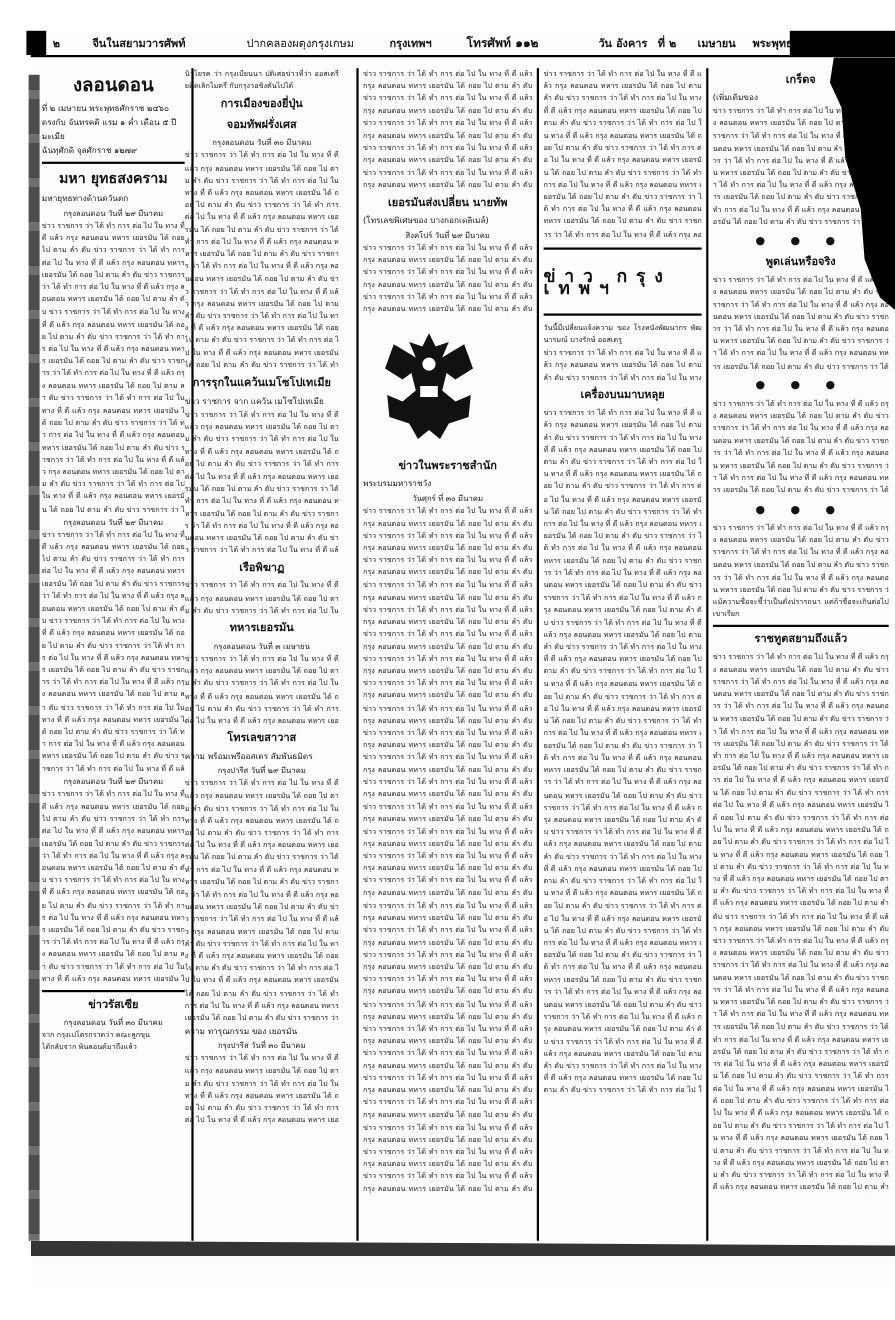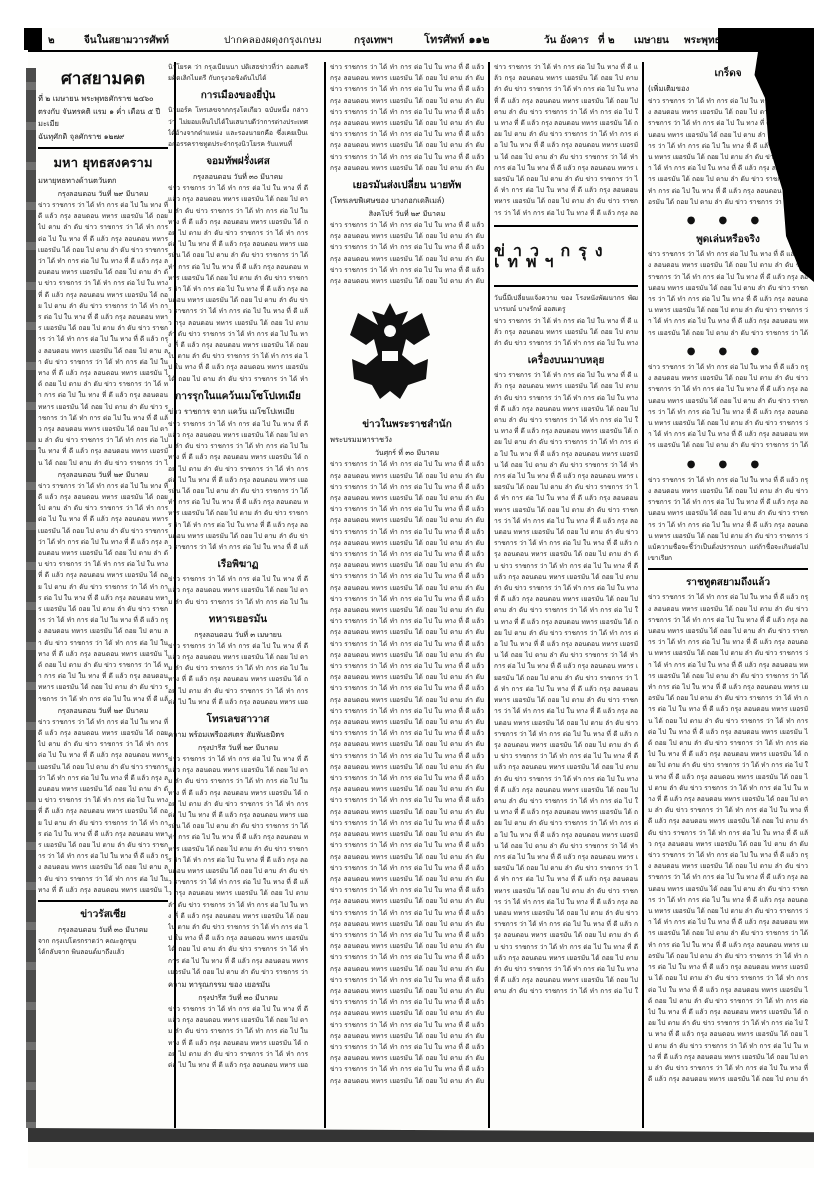--- a/index.html
+++ b/index.html
@@ -50,21 +50,21 @@
     <span>พระพุทธ</span>
     <div class="mh-black"></div>
   </div>
 
   <div class="vrule" style="left:146px;height:1066px"></div>
   <div class="vrule" style="left:296px;height:1066px"></div>
   <div class="vrule" style="left:460px;height:1066px"></div>
   <div class="vrule" style="left:614px;height:1066px"></div>
 
   <div class="col" id="col1" style="left:10px;width:130px;height:1066px">
-      <div class="head big">ศาสยามคต</div>
+      <div class="head big">งลอนดอน</div>
       <div class="sub">ที่ ๒ เมษายน พระพุทธศักราช ๒๔๖๐</div>
       <div class="sub">ตรงกับ จันทรคติ แรม ๑ ค่ำ เดือน ๕ ปีมะเมีย</div>
       <div class="sub">ฉันทุศักดิ จุลศักราช ๑๒๗๙</div>
       <div class="hr"></div>
       <div class="head med">มหา ยุทธสงคราม</div>
       <div class="sub">มหายุทธทางด้านตวันตก</div>
       <div class="date">กรุงลอนดอน วันที่ ๒๙ มีนาคม</div>
       <div class="txt" style="height: 268.8px; overflow: hidden;">ข่าว ราชการ ว่า ได้ ทำ การ ต่อ ไป ใน ทาง ที่ ดี แล้ว กรุง ลอนดอน ทหาร เยอรมัน ได้ ถอย ไป ตาม ลำ ดับ ข่าว ราชการ ว่า ได้ ทำ การ ต่อ ไป ใน ทาง ที่ ดี แล้ว กรุง ลอนดอน ทหาร เยอรมัน ได้ ถอย ไป ตาม ลำ ดับ ข่าว ราชการ ว่า ได้ ทำ การ ต่อ ไป ใน ทาง ที่ ดี แล้ว กรุง ลอนดอน ทหาร เยอรมัน ได้ ถอย ไป ตาม ลำ ดับ ข่าว ราชการ ว่า ได้ ทำ การ ต่อ ไป ใน ทาง ที่ ดี แล้ว กรุง ลอนดอน ทหาร เยอรมัน ได้ ถอย ไป ตาม ลำ ดับ ข่าว ราชการ ว่า ได้ ทำ การ ต่อ ไป ใน ทาง ที่ ดี แล้ว กรุง ลอนดอน ทหาร เยอรมัน ได้ ถอย ไป ตาม ลำ ดับ ข่าว ราชการ ว่า ได้ ทำ การ ต่อ ไป ใน ทาง ที่ ดี แล้ว กรุง ลอนดอน ทหาร เยอรมัน ได้ ถอย ไป ตาม ลำ ดับ ข่าว ราชการ ว่า ได้ ทำ การ ต่อ ไป ใน ทาง ที่ ดี แล้ว กรุง ลอนดอน ทหาร เยอรมัน ได้ ถอย ไป ตาม ลำ ดับ ข่าว ราชการ ว่า ได้ ทำ การ ต่อ ไป ใน ทาง ที่ ดี แล้ว กรุง ลอนดอน ทหาร เยอรมัน ได้ ถอย ไป ตาม ลำ ดับ ข่าว ราชการ ว่า ได้ ทำ การ ต่อ ไป ใน ทาง ที่ ดี แล้ว กรุง ลอนดอน ทหาร เยอรมัน ได้ ถอย ไป ตาม ลำ ดับ ข่าว ราชการ ว่า ได้ ทำ การ ต่อ ไป ใน ทาง ที่ ดี แล้ว กรุง ลอนดอน ทหาร เยอรมัน ได้ ถอย ไป ตาม ลำ ดับ ข่าว ราชการ ว่า ได้ ทำ การ ต่อ ไป ใน ทาง ที่ ดี แล้ว กรุง ลอนดอน ทหาร เยอรมัน ได้ ถอย ไป ตาม ลำ ดับ ข่าว ราชการ ว่า ได้ ทำ การ ต่อ ไป ใน ทาง ที่ ดี แล้ว กรุง ลอนดอน ทหาร เยอรมัน ได้ ถอย ไป ตาม ลำ ดับ ข่าว ราชการ ว่า ได้ ทำ การ ต่อ ไป ใน ทาง ที่ ดี แล้ว กรุง ลอนดอน ทหาร เยอรมัน ได้ ถอย ไป ตาม ลำ ดับ ข่าว ราชการ ว่า ได้ ทำ การ ต่อ ไป ใน ทาง ที่ ดี แล้ว กรุง ลอนดอน ทหาร เยอรมัน ได้ ถอย ไป ตาม ลำ ดับ ข่าว ราชการ ว่า ได้ ทำ การ ต่อ ไป ใน ทาง ที่ ดี แล้ว กรุง ลอนดอน ทหาร เยอรมัน ได้ ถอย ไป ตาม ลำ ดับ ข่าว ราชการ ว่า ได้ ทำ การ ต่อ ไป ใน ทาง ที่ ดี แล้ว กรุง ลอนดอน ทหาร เยอรมัน ได้ ถอย ไป ตาม ลำ ดับ ข่าว ราชการ ว่า ได้ ทำ การ ต่อ ไป ใน ทาง ที่ ดี แล้ว กรุง ลอนดอน ทหาร เยอรมัน ได้ ถอย ไป ตาม ลำ ดับ ข่าว ราชการ ว่า ได้ ทำ การ ต่อ ไป ใน ทาง ที่ ดี แล้ว กรุง ลอนดอน ทหาร เยอรมัน ได้ ถอย ไป ตาม ลำ ดับ ข่าว ราชการ ว่า ได้ ทำ การ ต่อ ไป ใน ทาง ที่ ดี แล้ว กรุง ลอนดอน ทหาร เยอรมัน ได้ ถอย ไป ตาม ลำ ดับ ข่าว ราชการ ว่า ได้ ทำ การ ต่อ ไป ใน ทาง ที่ ดี แล้ว กรุง ลอนดอน ทหาร เยอรมัน ได้ ถอย ไป ตาม ลำ ดับ ข่าว ราชการ ว่า ได้ ทำ การ ต่อ ไป ใน ทาง ที่ ดี แล้ว กรุง ลอนดอน ทหาร เยอรมัน ได้ ถอย ไป ตาม ลำ ดับ ข่าว ราชการ ว่า ได้ ทำ การ ต่อ ไป ใน ทาง ที่ ดี แล้ว กรุง ลอนดอน ทหาร เยอรมัน ได้ ถอย ไป ตาม ลำ ดับ ข่าว ราชการ ว่า ได้ ทำ การ ต่อ ไป ใน ทาง ที่ ดี แล้ว กรุง ลอนดอน ทหาร เยอรมัน ได้ ถอย ไป ตาม ลำ ดับ ข่าว ราชการ ว่า ได้ ทำ การ ต่อ ไป ใน ทาง ที่ ดี แล้ว กรุง ลอนดอน ทหาร เยอรมัน ได้ ถอย ไป ตาม ลำ ดับ </div>
       <div class="date">กรุงลอนดอน วันที่ ๒๙ มีนาคม</div>
       <div class="txt" style="height: 224px; overflow: hidden;">ข่าว ราชการ ว่า ได้ ทำ การ ต่อ ไป ใน ทาง ที่ ดี แล้ว กรุง ลอนดอน ทหาร เยอรมัน ได้ ถอย ไป ตาม ลำ ดับ ข่าว ราชการ ว่า ได้ ทำ การ ต่อ ไป ใน ทาง ที่ ดี แล้ว กรุง ลอนดอน ทหาร เยอรมัน ได้ ถอย ไป ตาม ลำ ดับ ข่าว ราชการ ว่า ได้ ทำ การ ต่อ ไป ใน ทาง ที่ ดี แล้ว กรุง ลอนดอน ทหาร เยอรมัน ได้ ถอย ไป ตาม ลำ ดับ ข่าว ราชการ ว่า ได้ ทำ การ ต่อ ไป ใน ทาง ที่ ดี แล้ว กรุง ลอนดอน ทหาร เยอรมัน ได้ ถอย ไป ตาม ลำ ดับ ข่าว ราชการ ว่า ได้ ทำ การ ต่อ ไป ใน ทาง ที่ ดี แล้ว กรุง ลอนดอน ทหาร เยอรมัน ได้ ถอย ไป ตาม ลำ ดับ ข่าว ราชการ ว่า ได้ ทำ การ ต่อ ไป ใน ทาง ที่ ดี แล้ว กรุง ลอนดอน ทหาร เยอรมัน ได้ ถอย ไป ตาม ลำ ดับ ข่าว ราชการ ว่า ได้ ทำ การ ต่อ ไป ใน ทาง ที่ ดี แล้ว กรุง ลอนดอน ทหาร เยอรมัน ได้ ถอย ไป ตาม ลำ ดับ ข่าว ราชการ ว่า ได้ ทำ การ ต่อ ไป ใน ทาง ที่ ดี แล้ว กรุง ลอนดอน ทหาร เยอรมัน ได้ ถอย ไป ตาม ลำ ดับ ข่าว ราชการ ว่า ได้ ทำ การ ต่อ ไป ใน ทาง ที่ ดี แล้ว กรุง ลอนดอน ทหาร เยอรมัน ได้ ถอย ไป ตาม ลำ ดับ ข่าว ราชการ ว่า ได้ ทำ การ ต่อ ไป ใน ทาง ที่ ดี แล้ว กรุง ลอนดอน ทหาร เยอรมัน ได้ ถอย ไป ตาม ลำ ดับ ข่าว ราชการ ว่า ได้ ทำ การ ต่อ ไป ใน ทาง ที่ ดี แล้ว กรุง ลอนดอน ทหาร เยอรมัน ได้ ถอย ไป ตาม ลำ ดับ ข่าว ราชการ ว่า ได้ ทำ การ ต่อ ไป ใน ทาง ที่ ดี แล้ว กรุง ลอนดอน ทหาร เยอรมัน ได้ ถอย ไป ตาม ลำ ดับ ข่าว ราชการ ว่า ได้ ทำ การ ต่อ ไป ใน ทาง ที่ ดี แล้ว กรุง ลอนดอน ทหาร เยอรมัน ได้ ถอย ไป ตาม ลำ ดับ ข่าว ราชการ ว่า ได้ ทำ การ ต่อ ไป ใน ทาง ที่ ดี แล้ว กรุง ลอนดอน ทหาร เยอรมัน ได้ ถอย ไป ตาม ลำ ดับ ข่าว ราชการ ว่า ได้ ทำ การ ต่อ ไป ใน ทาง ที่ ดี แล้ว กรุง ลอนดอน ทหาร เยอรมัน ได้ ถอย ไป ตาม ลำ ดับ ข่าว ราชการ ว่า ได้ ทำ การ ต่อ ไป ใน ทาง ที่ ดี แล้ว กรุง ลอนดอน ทหาร เยอรมัน ได้ ถอย ไป ตาม ลำ ดับ ข่าว ราชการ ว่า ได้ ทำ การ ต่อ ไป ใน ทาง ที่ ดี แล้ว กรุง ลอนดอน ทหาร เยอรมัน ได้ ถอย ไป ตาม ลำ ดับ ข่าว ราชการ ว่า ได้ ทำ การ ต่อ ไป ใน ทาง ที่ ดี แล้ว กรุง ลอนดอน ทหาร เยอรมัน ได้ ถอย ไป ตาม ลำ ดับ ข่าว ราชการ ว่า ได้ ทำ การ ต่อ ไป ใน ทาง ที่ ดี แล้ว กรุง ลอนดอน ทหาร เยอรมัน ได้ ถอย ไป ตาม ลำ ดับ ข่าว ราชการ ว่า ได้ ทำ การ ต่อ ไป ใน ทาง ที่ ดี แล้ว กรุง ลอนดอน ทหาร เยอรมัน ได้ ถอย ไป ตาม ลำ ดับ </div>
@@ -72,21 +72,20 @@
       <div class="txt" style="height: 179.2px; overflow: hidden;">ข่าว ราชการ ว่า ได้ ทำ การ ต่อ ไป ใน ทาง ที่ ดี แล้ว กรุง ลอนดอน ทหาร เยอรมัน ได้ ถอย ไป ตาม ลำ ดับ ข่าว ราชการ ว่า ได้ ทำ การ ต่อ ไป ใน ทาง ที่ ดี แล้ว กรุง ลอนดอน ทหาร เยอรมัน ได้ ถอย ไป ตาม ลำ ดับ ข่าว ราชการ ว่า ได้ ทำ การ ต่อ ไป ใน ทาง ที่ ดี แล้ว กรุง ลอนดอน ทหาร เยอรมัน ได้ ถอย ไป ตาม ลำ ดับ ข่าว ราชการ ว่า ได้ ทำ การ ต่อ ไป ใน ทาง ที่ ดี แล้ว กรุง ลอนดอน ทหาร เยอรมัน ได้ ถอย ไป ตาม ลำ ดับ ข่าว ราชการ ว่า ได้ ทำ การ ต่อ ไป ใน ทาง ที่ ดี แล้ว กรุง ลอนดอน ทหาร เยอรมัน ได้ ถอย ไป ตาม ลำ ดับ ข่าว ราชการ ว่า ได้ ทำ การ ต่อ ไป ใน ทาง ที่ ดี แล้ว กรุง ลอนดอน ทหาร เยอรมัน ได้ ถอย ไป ตาม ลำ ดับ ข่าว ราชการ ว่า ได้ ทำ การ ต่อ ไป ใน ทาง ที่ ดี แล้ว กรุง ลอนดอน ทหาร เยอรมัน ได้ ถอย ไป ตาม ลำ ดับ ข่าว ราชการ ว่า ได้ ทำ การ ต่อ ไป ใน ทาง ที่ ดี แล้ว กรุง ลอนดอน ทหาร เยอรมัน ได้ ถอย ไป ตาม ลำ ดับ ข่าว ราชการ ว่า ได้ ทำ การ ต่อ ไป ใน ทาง ที่ ดี แล้ว กรุง ลอนดอน ทหาร เยอรมัน ได้ ถอย ไป ตาม ลำ ดับ ข่าว ราชการ ว่า ได้ ทำ การ ต่อ ไป ใน ทาง ที่ ดี แล้ว กรุง ลอนดอน ทหาร เยอรมัน ได้ ถอย ไป ตาม ลำ ดับ ข่าว ราชการ ว่า ได้ ทำ การ ต่อ ไป ใน ทาง ที่ ดี แล้ว กรุง ลอนดอน ทหาร เยอรมัน ได้ ถอย ไป ตาม ลำ ดับ ข่าว ราชการ ว่า ได้ ทำ การ ต่อ ไป ใน ทาง ที่ ดี แล้ว กรุง ลอนดอน ทหาร เยอรมัน ได้ ถอย ไป ตาม ลำ ดับ ข่าว ราชการ ว่า ได้ ทำ การ ต่อ ไป ใน ทาง ที่ ดี แล้ว กรุง ลอนดอน ทหาร เยอรมัน ได้ ถอย ไป ตาม ลำ ดับ ข่าว ราชการ ว่า ได้ ทำ การ ต่อ ไป ใน ทาง ที่ ดี แล้ว กรุง ลอนดอน ทหาร เยอรมัน ได้ ถอย ไป ตาม ลำ ดับ ข่าว ราชการ ว่า ได้ ทำ การ ต่อ ไป ใน ทาง ที่ ดี แล้ว กรุง ลอนดอน ทหาร เยอรมัน ได้ ถอย ไป ตาม ลำ ดับ ข่าว ราชการ ว่า ได้ ทำ การ ต่อ ไป ใน ทาง ที่ ดี แล้ว กรุง ลอนดอน ทหาร เยอรมัน ได้ ถอย ไป ตาม ลำ ดับ </div>
       <div class="hr"></div>
       <div class="head">ข่าวรัสเซีย</div>
       <div class="date">กรุงลอนดอน วันที่ ๓๐ มีนาคม</div>
       <div class="txt">จาก กรุงเปโตรกราดว่า คณะลูกขุน</div>
       <div class="txt">ได้กลับจาก พินลอนด์มาถึงแล้ว</div>
     </div>
   <div class="col" id="col2" style="left:140px;width:140px;height:1066px">
       <div class="txt">นิวโยรค ว่า กรุงเบียนนา ปติเสธข่าวที่ว่า ออสเตรียคิดเลิกไมตรี กับกรุงวอชิงตันไปได้</div>
       <div class="head">การเมืองของยี่ปุ่น</div>
-      <div class="txt">นิวยอร์ค โทรเลขจากกรุงโตเกียว ฉบับหนึ่ง กล่าวว่า ไม่ยอมเห็นไปได้ในเสนาบดีว่าการต่างประเทศได้อ้างจากตำแหน่ง และรองนายกคือ ซึ่งเคยเป็นเอกอรรคราชทูตประจำกรุงนิวโยรค รับแทนที่</div>
       <div class="head">จอมทัพฝรั่งเศส</div>
       <div class="date">กรุงลอนดอน วันที่ ๓๐ มีนาคม</div>
       <div class="txt" style="height: 201.6px; overflow: hidden;">ข่าว ราชการ ว่า ได้ ทำ การ ต่อ ไป ใน ทาง ที่ ดี แล้ว กรุง ลอนดอน ทหาร เยอรมัน ได้ ถอย ไป ตาม ลำ ดับ ข่าว ราชการ ว่า ได้ ทำ การ ต่อ ไป ใน ทาง ที่ ดี แล้ว กรุง ลอนดอน ทหาร เยอรมัน ได้ ถอย ไป ตาม ลำ ดับ ข่าว ราชการ ว่า ได้ ทำ การ ต่อ ไป ใน ทาง ที่ ดี แล้ว กรุง ลอนดอน ทหาร เยอรมัน ได้ ถอย ไป ตาม ลำ ดับ ข่าว ราชการ ว่า ได้ ทำ การ ต่อ ไป ใน ทาง ที่ ดี แล้ว กรุง ลอนดอน ทหาร เยอรมัน ได้ ถอย ไป ตาม ลำ ดับ ข่าว ราชการ ว่า ได้ ทำ การ ต่อ ไป ใน ทาง ที่ ดี แล้ว กรุง ลอนดอน ทหาร เยอรมัน ได้ ถอย ไป ตาม ลำ ดับ ข่าว ราชการ ว่า ได้ ทำ การ ต่อ ไป ใน ทาง ที่ ดี แล้ว กรุง ลอนดอน ทหาร เยอรมัน ได้ ถอย ไป ตาม ลำ ดับ ข่าว ราชการ ว่า ได้ ทำ การ ต่อ ไป ใน ทาง ที่ ดี แล้ว กรุง ลอนดอน ทหาร เยอรมัน ได้ ถอย ไป ตาม ลำ ดับ ข่าว ราชการ ว่า ได้ ทำ การ ต่อ ไป ใน ทาง ที่ ดี แล้ว กรุง ลอนดอน ทหาร เยอรมัน ได้ ถอย ไป ตาม ลำ ดับ ข่าว ราชการ ว่า ได้ ทำ การ ต่อ ไป ใน ทาง ที่ ดี แล้ว กรุง ลอนดอน ทหาร เยอรมัน ได้ ถอย ไป ตาม ลำ ดับ ข่าว ราชการ ว่า ได้ ทำ การ ต่อ ไป ใน ทาง ที่ ดี แล้ว กรุง ลอนดอน ทหาร เยอรมัน ได้ ถอย ไป ตาม ลำ ดับ ข่าว ราชการ ว่า ได้ ทำ การ ต่อ ไป ใน ทาง ที่ ดี แล้ว กรุง ลอนดอน ทหาร เยอรมัน ได้ ถอย ไป ตาม ลำ ดับ ข่าว ราชการ ว่า ได้ ทำ การ ต่อ ไป ใน ทาง ที่ ดี แล้ว กรุง ลอนดอน ทหาร เยอรมัน ได้ ถอย ไป ตาม ลำ ดับ ข่าว ราชการ ว่า ได้ ทำ การ ต่อ ไป ใน ทาง ที่ ดี แล้ว กรุง ลอนดอน ทหาร เยอรมัน ได้ ถอย ไป ตาม ลำ ดับ ข่าว ราชการ ว่า ได้ ทำ การ ต่อ ไป ใน ทาง ที่ ดี แล้ว กรุง ลอนดอน ทหาร เยอรมัน ได้ ถอย ไป ตาม ลำ ดับ ข่าว ราชการ ว่า ได้ ทำ การ ต่อ ไป ใน ทาง ที่ ดี แล้ว กรุง ลอนดอน ทหาร เยอรมัน ได้ ถอย ไป ตาม ลำ ดับ ข่าว ราชการ ว่า ได้ ทำ การ ต่อ ไป ใน ทาง ที่ ดี แล้ว กรุง ลอนดอน ทหาร เยอรมัน ได้ ถอย ไป ตาม ลำ ดับ ข่าว ราชการ ว่า ได้ ทำ การ ต่อ ไป ใน ทาง ที่ ดี แล้ว กรุง ลอนดอน ทหาร เยอรมัน ได้ ถอย ไป ตาม ลำ ดับ ข่าว ราชการ ว่า ได้ ทำ การ ต่อ ไป ใน ทาง ที่ ดี แล้ว กรุง ลอนดอน ทหาร เยอรมัน ได้ ถอย ไป ตาม ลำ ดับ </div>
       <div class="head">การรุกในแคว้นเมโซโปเทเมีย</div>
       <div class="sub">ข่าว ราชการ จาก แคว้น เมโซโปเทเมีย</div>
       <div class="txt" style="height: 134.4px; overflow: hidden;">ข่าว ราชการ ว่า ได้ ทำ การ ต่อ ไป ใน ทาง ที่ ดี แล้ว กรุง ลอนดอน ทหาร เยอรมัน ได้ ถอย ไป ตาม ลำ ดับ ข่าว ราชการ ว่า ได้ ทำ การ ต่อ ไป ใน ทาง ที่ ดี แล้ว กรุง ลอนดอน ทหาร เยอรมัน ได้ ถอย ไป ตาม ลำ ดับ ข่าว ราชการ ว่า ได้ ทำ การ ต่อ ไป ใน ทาง ที่ ดี แล้ว กรุง ลอนดอน ทหาร เยอรมัน ได้ ถอย ไป ตาม ลำ ดับ ข่าว ราชการ ว่า ได้ ทำ การ ต่อ ไป ใน ทาง ที่ ดี แล้ว กรุง ลอนดอน ทหาร เยอรมัน ได้ ถอย ไป ตาม ลำ ดับ ข่าว ราชการ ว่า ได้ ทำ การ ต่อ ไป ใน ทาง ที่ ดี แล้ว กรุง ลอนดอน ทหาร เยอรมัน ได้ ถอย ไป ตาม ลำ ดับ ข่าว ราชการ ว่า ได้ ทำ การ ต่อ ไป ใน ทาง ที่ ดี แล้ว กรุง ลอนดอน ทหาร เยอรมัน ได้ ถอย ไป ตาม ลำ ดับ ข่าว ราชการ ว่า ได้ ทำ การ ต่อ ไป ใน ทาง ที่ ดี แล้ว กรุง ลอนดอน ทหาร เยอรมัน ได้ ถอย ไป ตาม ลำ ดับ ข่าว ราชการ ว่า ได้ ทำ การ ต่อ ไป ใน ทาง ที่ ดี แล้ว กรุง ลอนดอน ทหาร เยอรมัน ได้ ถอย ไป ตาม ลำ ดับ ข่าว ราชการ ว่า ได้ ทำ การ ต่อ ไป ใน ทาง ที่ ดี แล้ว กรุง ลอนดอน ทหาร เยอรมัน ได้ ถอย ไป ตาม ลำ ดับ ข่าว ราชการ ว่า ได้ ทำ การ ต่อ ไป ใน ทาง ที่ ดี แล้ว กรุง ลอนดอน ทหาร เยอรมัน ได้ ถอย ไป ตาม ลำ ดับ ข่าว ราชการ ว่า ได้ ทำ การ ต่อ ไป ใน ทาง ที่ ดี แล้ว กรุง ลอนดอน ทหาร เยอรมัน ได้ ถอย ไป ตาม ลำ ดับ ข่าว ราชการ ว่า ได้ ทำ การ ต่อ ไป ใน ทาง ที่ ดี แล้ว กรุง ลอนดอน ทหาร เยอรมัน ได้ ถอย ไป ตาม ลำ ดับ </div>
       <div class="head">เรือพิฆาฏ</div>
       <div class="txt" style="height: 33.6px; overflow: hidden;">ข่าว ราชการ ว่า ได้ ทำ การ ต่อ ไป ใน ทาง ที่ ดี แล้ว กรุง ลอนดอน ทหาร เยอรมัน ได้ ถอย ไป ตาม ลำ ดับ ข่าว ราชการ ว่า ได้ ทำ การ ต่อ ไป ใน ทาง ที่ ดี แล้ว กรุง ลอนดอน ทหาร เยอรมัน ได้ ถอย ไป ตาม ลำ ดับ ข่าว ราชการ ว่า ได้ ทำ การ ต่อ ไป ใน ทาง ที่ ดี แล้ว กรุง ลอนดอน ทหาร เยอรมัน ได้ ถอย ไป ตาม ลำ ดับ </div>
       <div class="head">ทหารเยอรมัน</div>
       <div class="date">กรุงลอนดอน วันที่ ๓ เมษายน</div>

